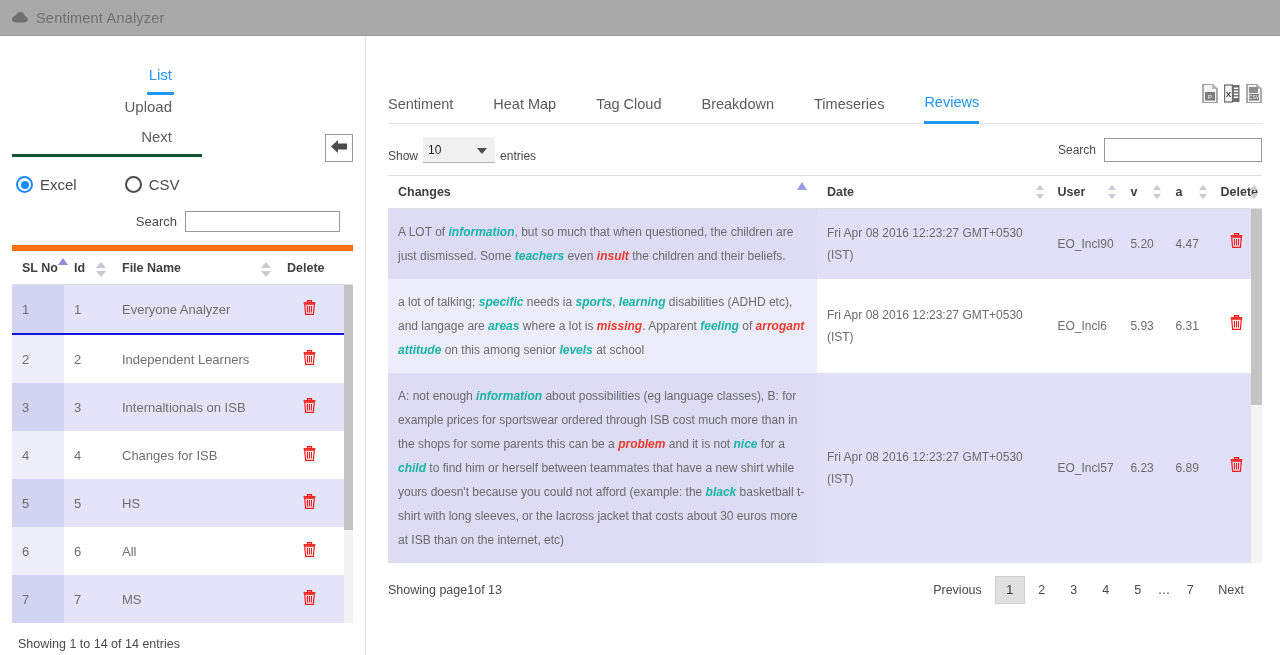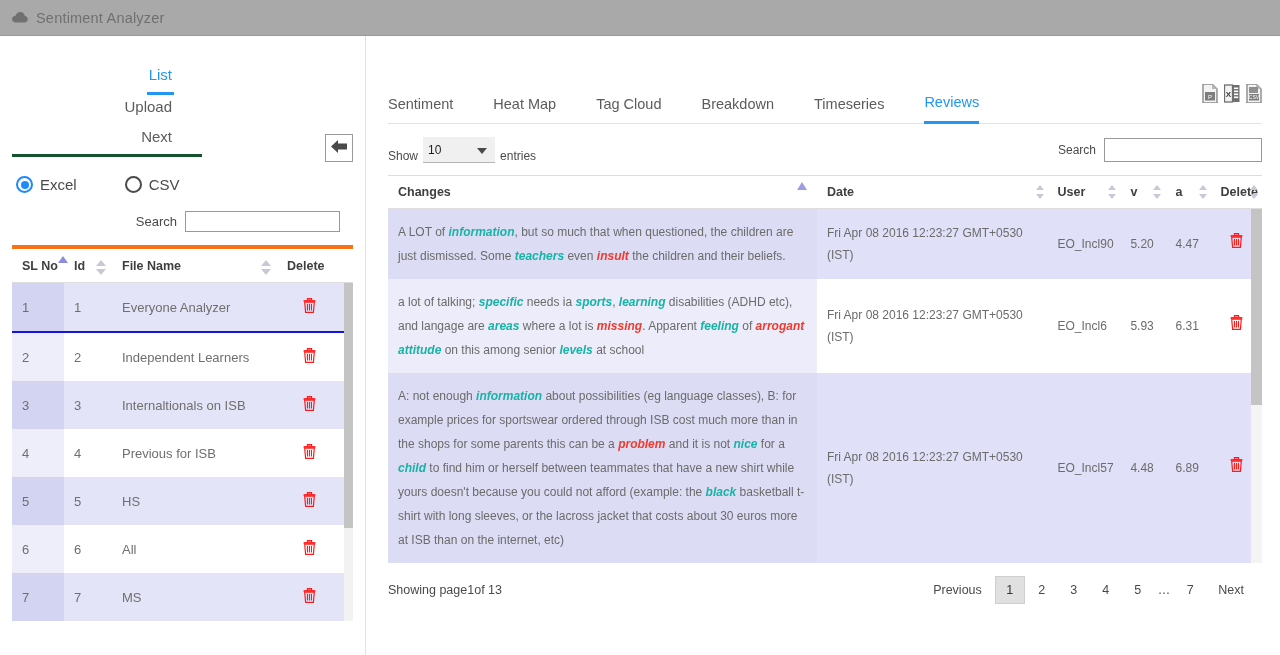--- a/index.html
+++ b/index.html
@@ -110,21 +110,21 @@
     width: 155px;
     background: #fff;
     font-size: 12px;
     padding: 0 4px;
     outline: none;
   }
 
   
   .ltable-wrap {
     margin-top: 13px;
-    border-top: 4px solid #f97316;
+    border-top: 6px solid #f97316;
     position: relative;
   }
   table.ltable { width: 100%; border-collapse: collapse; table-layout: fixed; }
   table.ltable th {
     font-size: 12.5px;
     color: #3f3f3f;
     text-align: left;
     padding: 10px 4px 9px 10px;
     font-weight: bold;
     border-bottom: 1px solid #ddd;
@@ -431,21 +431,21 @@
                         <path d="M4.4 0.4h4.2v1.6H4.4z" fill="none" stroke="#ff1a1a" stroke-width="1.1"></path>
                         <path d="M1.7 4.2h9.6l-0.9 10.2H2.6z" fill="none" stroke="#ff1a1a" stroke-width="1.2"></path>
                         <rect x="3.9" y="5.9" width="1.1" height="6.6" fill="#ff1a1a"></rect>
                         <rect x="5.9" y="5.9" width="1.1" height="6.6" fill="#ff1a1a"></rect>
                         <rect x="7.9" y="5.9" width="1.1" height="6.6" fill="#ff1a1a"></rect>
                       </svg></span></td>
                 </tr>
                 <tr class="even">
                   <td class="c0" style="width:52px;">4</td>
                   <td style="width:48px;">4</td>
-                  <td style="width:165px;">Previous for ISB</td>
+                  <td style="width:165px;">Changes for ISB</td>
                   <td style="padding-left:26px;"><span class="trash"><svg width="13" height="15" viewBox="0 0 13 15">
                         <rect x="0.6" y="2.1" width="11.8" height="1.7" fill="#ff1a1a"></rect>
                         <path d="M4.4 0.4h4.2v1.6H4.4z" fill="none" stroke="#ff1a1a" stroke-width="1.1"></path>
                         <path d="M1.7 4.2h9.6l-0.9 10.2H2.6z" fill="none" stroke="#ff1a1a" stroke-width="1.2"></path>
                         <rect x="3.9" y="5.9" width="1.1" height="6.6" fill="#ff1a1a"></rect>
                         <rect x="5.9" y="5.9" width="1.1" height="6.6" fill="#ff1a1a"></rect>
                         <rect x="7.9" y="5.9" width="1.1" height="6.6" fill="#ff1a1a"></rect>
                       </svg></span></td>
                 </tr>
                 <tr class="odd">
@@ -488,20 +488,21 @@
                       </svg></span></td>
                 </tr>
               </tbody>
           </table>
           <div class="lscrollbar">
             <div class="thumb"></div>
           </div>
         </div>
       </div>
 
+      <div class="lfooter">Showing 1 to 14 of 14 entries</div>
     </div>
 
     <div class="backbtn">
       <span>
         <svg width="16" height="13" viewBox="0 0 16 13">
           <path d="M7 0L0 6.5 7 13V9.5h9v-6H7z" fill="#4a4a4a"></path>
         </svg>
       </span>
     </div>
   </div>
@@ -629,21 +630,21 @@
                       <path d="M1.7 4.2h9.6l-0.9 10.2H2.6z" fill="none" stroke="#ff1a1a" stroke-width="1.2"></path>
                       <rect x="3.9" y="5.9" width="1.1" height="6.6" fill="#ff1a1a"></rect>
                       <rect x="5.9" y="5.9" width="1.1" height="6.6" fill="#ff1a1a"></rect>
                       <rect x="7.9" y="5.9" width="1.1" height="6.6" fill="#ff1a1a"></rect>
                     </svg></span></td>
               </tr>
               <tr class="odd">
                 <td class="rev" style="width:400px">A: not enough <span class="kw-pos">information</span> about possibilities (eg language classes), B: for example prices for sportswear ordered through ISB cost much more than in the shops for some parents this can be a <span class="kw-neg">problem</span> and it is not <span class="kw-pos">nice</span> for a <span class="kw-pos">child</span> to find him or herself between teammates that have a new shirt while yours doesn't because you could not afford (example: the <span class="kw-pos">black</span> basketball t-shirt with long sleeves, or the lacross jacket that costs about 30 euros more at ISB than on the internet, etc)</td>
                 <td style="width:215px">Fri Apr 08 2016 12:23:27 GMT+0530 (IST)</td>
                 <td class="usr" style="width:68px">EO_Incl57</td>
-                <td class="num" style="width:42px">4.48</td>
+                <td class="num" style="width:42px">6.23</td>
                 <td class="num" style="width:42px">6.89</td>
                 <td class="del" style="width:48px"><span class="trash"><svg width="13" height="15" viewBox="0 0 13 15">
                       <rect x="0.6" y="2.1" width="11.8" height="1.7" fill="#ff1a1a"></rect>
                       <path d="M4.4 0.4h4.2v1.6H4.4z" fill="none" stroke="#ff1a1a" stroke-width="1.1"></path>
                       <path d="M1.7 4.2h9.6l-0.9 10.2H2.6z" fill="none" stroke="#ff1a1a" stroke-width="1.2"></path>
                       <rect x="3.9" y="5.9" width="1.1" height="6.6" fill="#ff1a1a"></rect>
                       <rect x="5.9" y="5.9" width="1.1" height="6.6" fill="#ff1a1a"></rect>
                       <rect x="7.9" y="5.9" width="1.1" height="6.6" fill="#ff1a1a"></rect>
                     </svg></span></td>
               </tr>

